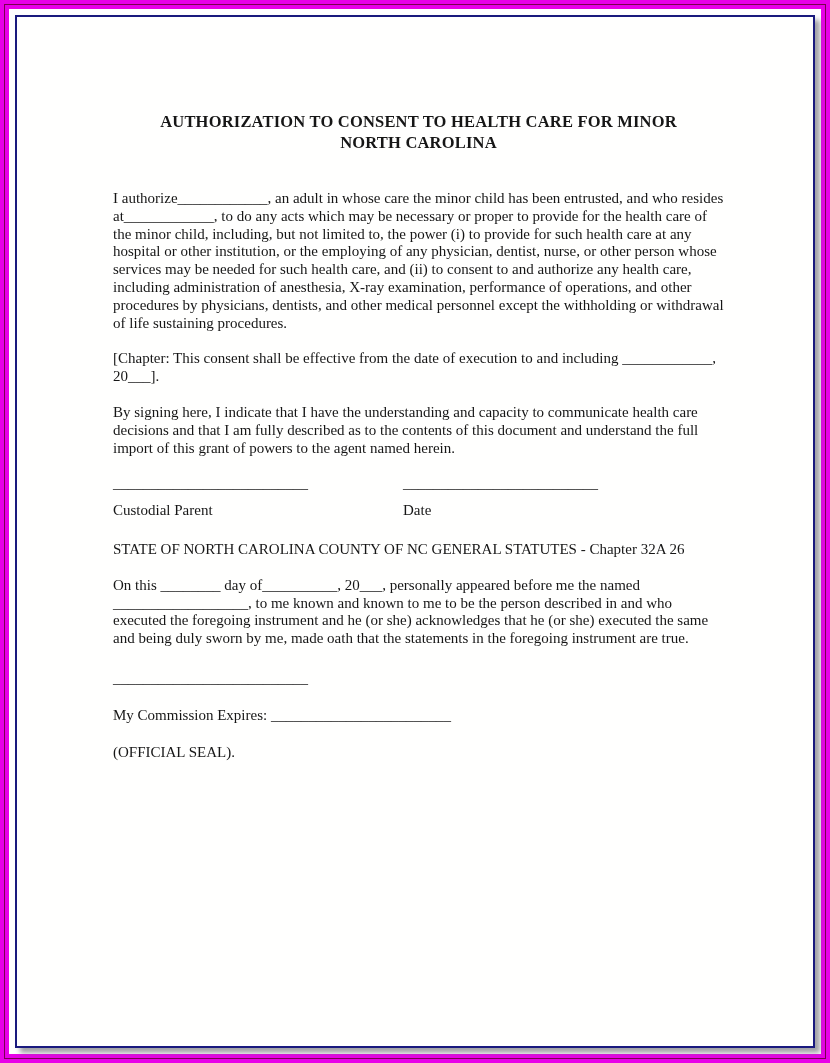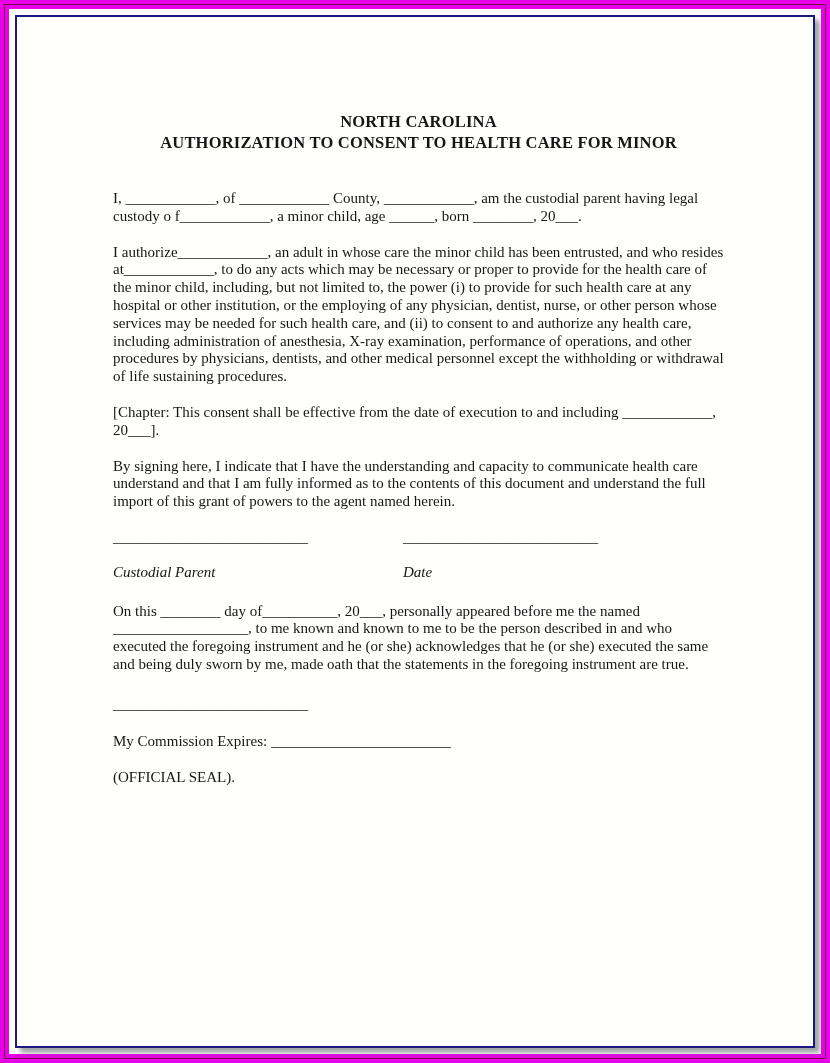--- a/index.html
+++ b/index.html
@@ -55,60 +55,60 @@
   .para {
     margin: 0 0 18px 0;
     white-space: normal;
   }
   .sig-row {
     display: flex;
     margin: 16px 0 21px 0;
   }
   .sig-col-parent { width: 290px; flex: 0 0 290px; }
   .sig-line { letter-spacing: 0; }
-  .sig-label { margin-top: 17px; font-style: italic; }
+  .sig-label { margin-top: 9px; }
   .state-heading { margin-bottom: 18px; }
   .notary-block { margin: 22px 0 19px 0; }
   .commission-line { margin-bottom: 19px; }
   .seal-line { margin-bottom: 16px; }
 </style>
 </head>
 <body>
 
 <div class="outer-frame"></div>
 <div class="mid-frame"></div>
 <div class="inner-frame"></div>
 
 <div class="page">
   <div class="content">
 
     <h1 class="doc-title">
+      <span>AUTHORIZATION TO CONSENT TO HEALTH CARE FOR MINOR</span>
       <span>NORTH CAROLINA</span>
-      <span>AUTHORIZATION TO CONSENT TO HEALTH CARE FOR MINOR</span>
     </h1>
 
-    <p class="para">I, ____________, of ____________ County, ____________, am the custodial parent having legal custody o f____________, a minor child, age ______, born ________, 20___.</p>
 
     <p class="para">I authorize____________, an adult in whose care the minor child has been entrusted, and who resides at____________, to do any acts which may be necessary or proper to provide for the health care of the minor child, including, but not limited to, the power (i) to provide for such health care at any hospital or other institution, or the employing of any physician, dentist, nurse, or other person whose services may be needed for such health care, and (ii) to consent to and authorize any health care, including administration of anesthesia, X-ray examination, performance of operations, and other procedures by physicians, dentists, and other medical personnel except the withholding or withdrawal of life sustaining procedures.</p>
 
     <p class="para">[Chapter: This consent shall be effective from the date of execution to and including ____________, 20___].</p>
 
-    <p class="para">By signing here, I indicate that I have the understanding and capacity to communicate health care understand and that I am fully informed as to the contents of this document and understand the full import of this grant of powers to the agent named herein.</p>
+    <p class="para">By signing here, I indicate that I have the understanding and capacity to communicate health care decisions and that I am fully described as to the contents of this document and understand the full import of this grant of powers to the agent named herein.</p>
 
     <div class="sig-row">
       <div class="sig-col sig-col-parent">
         <div class="sig-line">__________________________</div>
         <div class="sig-label">Custodial Parent</div>
       </div>
       <div class="sig-col">
         <div class="sig-line">__________________________</div>
         <div class="sig-label">Date</div>
       </div>
     </div>
 
+    <p class="para state-heading">STATE OF NORTH CAROLINA COUNTY OF NC GENERAL STATUTES - Chapter 32A 26</p>
 
     <p class="para">On this ________ day of__________, 20___, personally appeared before me the named __________________, to me known and known to me to be the person described in and who executed the foregoing instrument and he (or she) acknowledges that he (or she) executed the same and being duly sworn by me, made oath that the statements in the foregoing instrument are true.</p>
 
     <div class="notary-block">
       <div class="sig-line">__________________________</div>
     </div>
 
     <p class="para commission-line">My Commission Expires: ________________________</p>
 
     <p class="para seal-line">(OFFICIAL SEAL).</p>

